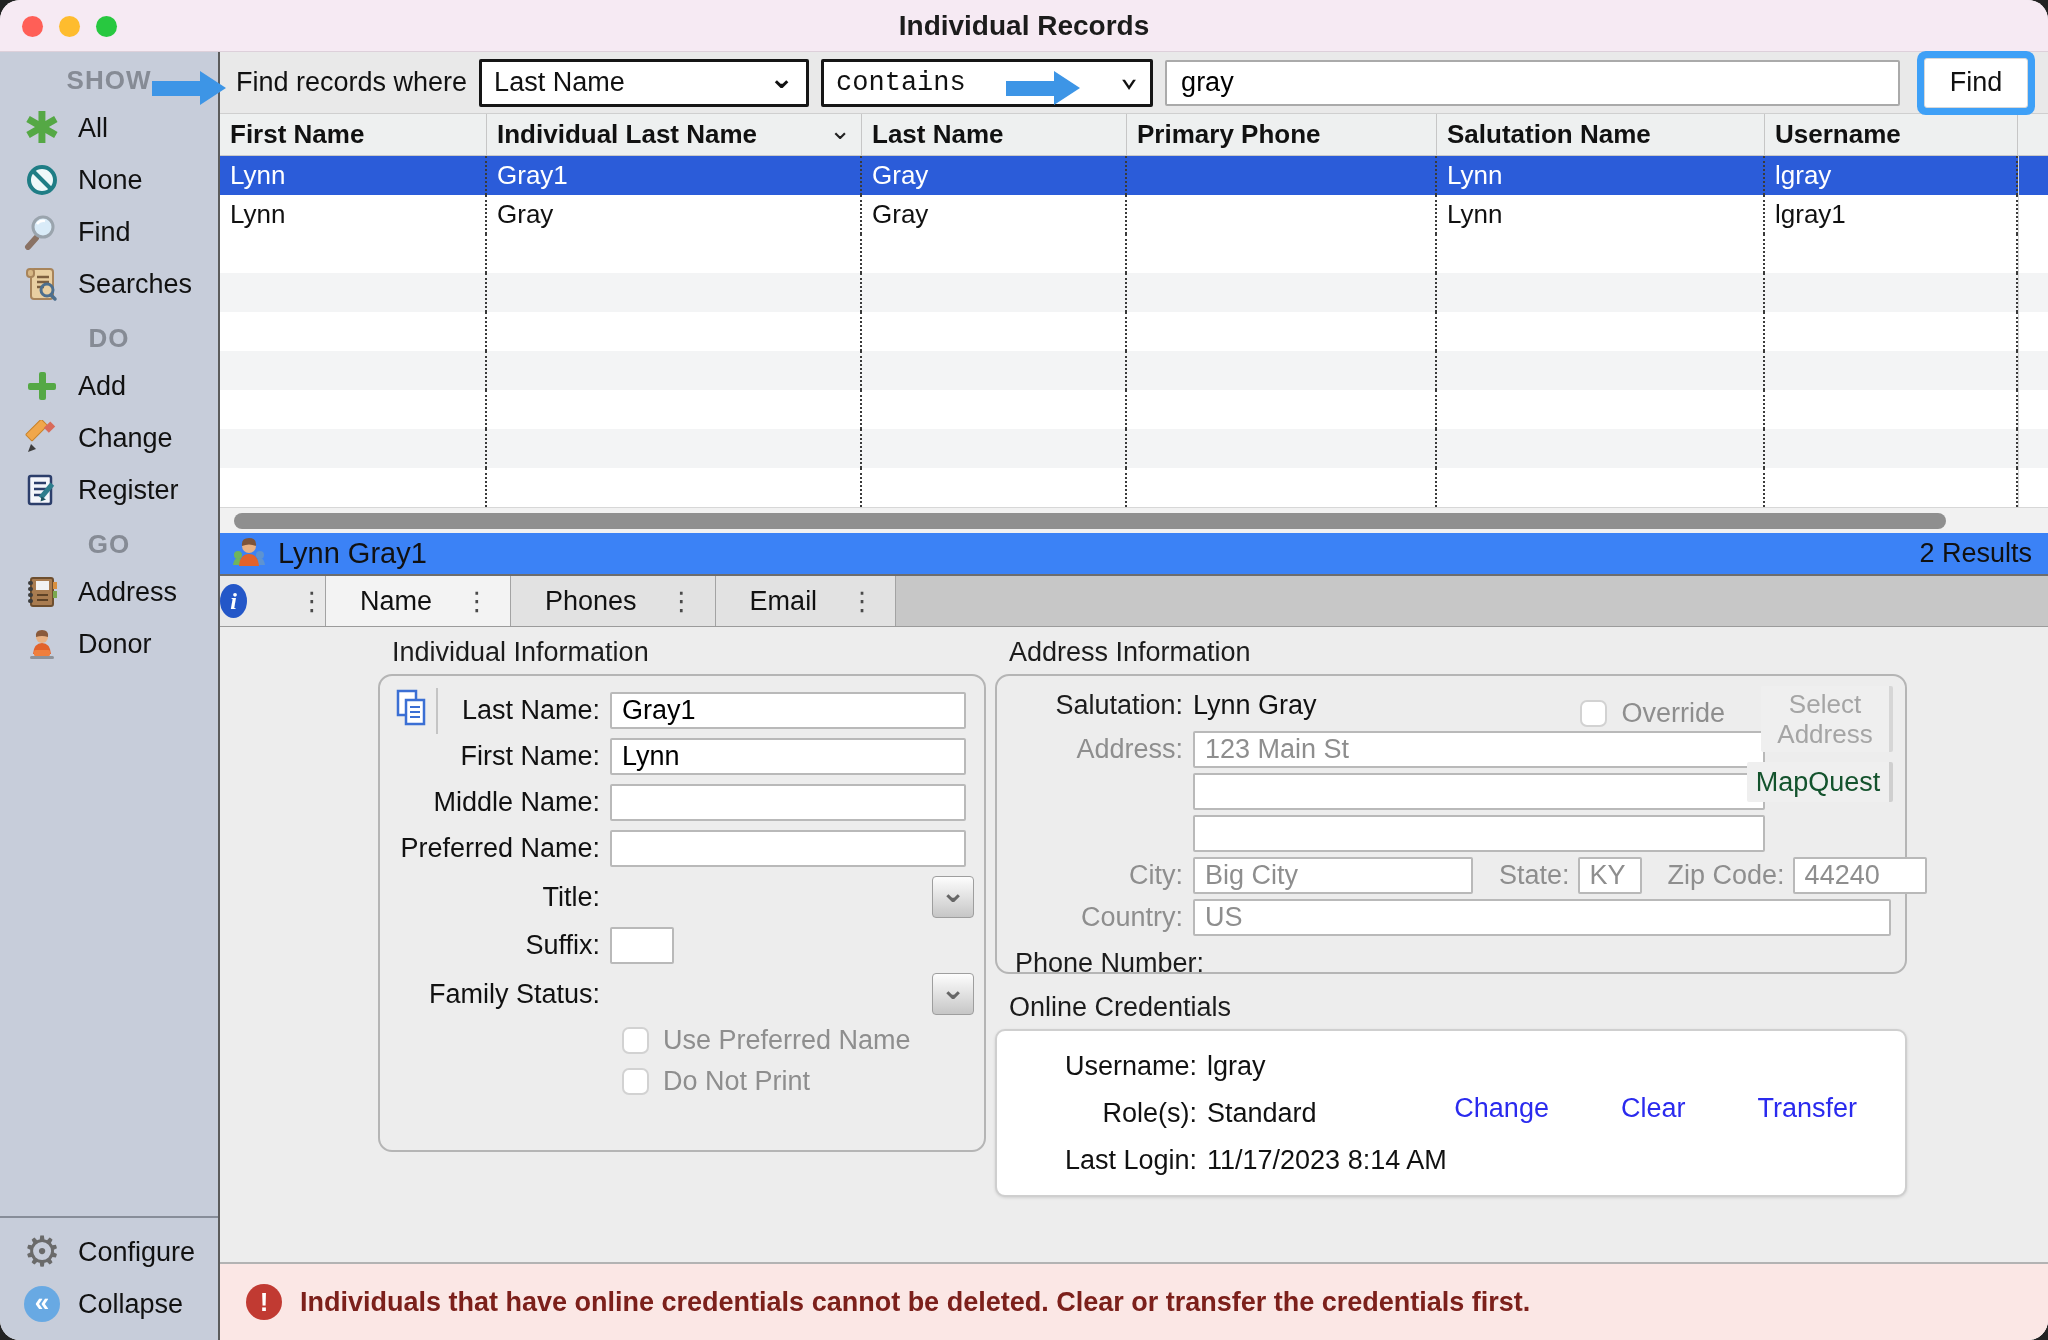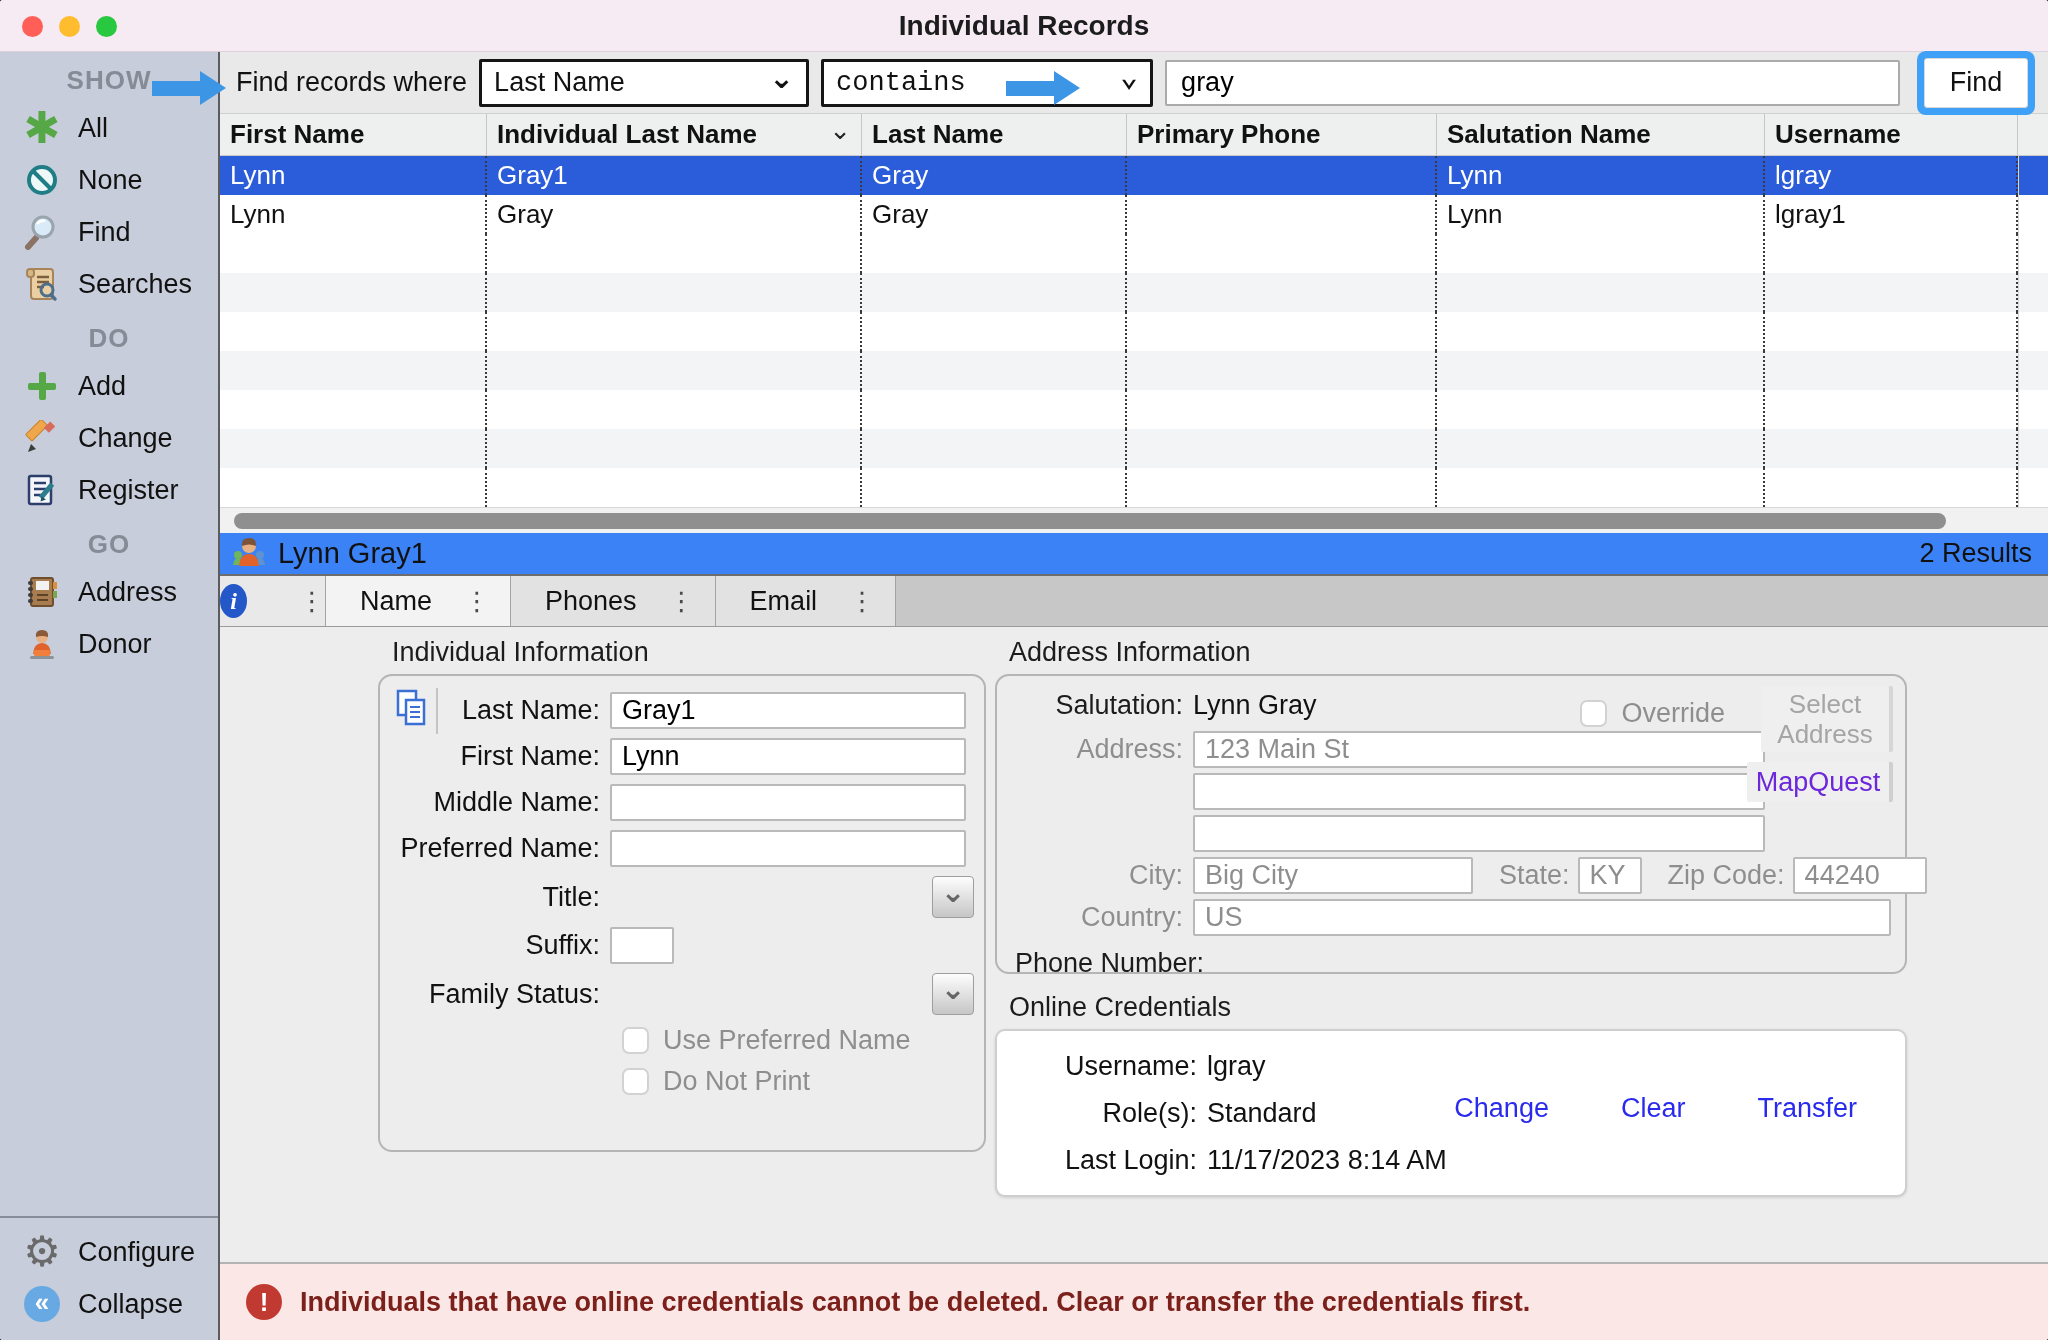--- a/index.html
+++ b/index.html
@@ -1,18 +1,18 @@
 <!DOCTYPE html>
 <html><head>
 <meta charset="utf-8">
 <style>
   * { margin:0; padding:0; box-sizing:border-box; }
   html,body { background:#222; }
   body { width:2048px; height:1340px; font-family:"Liberation Sans","DejaVu Sans",sans-serif; color:#111; }
-  .window { position:relative; width:2048px; height:1340px; border-radius:3px; overflow:hidden; background:#ececec; }
+  .window { position:relative; width:2048px; height:1340px; border-radius:20px; overflow:hidden; background:#ececec; }
 
   
   .titlebar { height:52px; background:#f6eaf3; position:relative; display:flex; align-items:center; justify-content:center; border-bottom:1px solid #ddd0da; }
   .traffic { position:absolute; left:22px; top:16px; display:flex; gap:16px; }
   .dot { width:21px; height:21px; border-radius:50%; }
   .dot.red{ background:#ff5f57; } .dot.yellow{ background:#febc2e; } .dot.green{ background:#28c840; }
   .win-title { font-size:28px; font-weight:700; color:#1c1c1c; }
 
   
   .body-row { display:flex; height:1288px; }
@@ -107,21 +107,21 @@
   .addr-row { margin-bottom:5px; }
   .w-addr { width:572px; }
   .w-city { width:280px; }
   .w-state { width:64px; }
   .w-zip { width:134px; }
   .w-country { width:698px; }
   .inline-label { font-size:27px; color:#8e8e8e; padding:0 8px 0 26px; white-space:nowrap; }
   .salut-value { font-size:27px; }
   .override-wrap { display:flex; align-items:center; position:absolute; right:180px; top:22px; }
   .sel-addr-btn { position:absolute; right:12px; top:10px; width:132px; height:66px; background:#efefef; border:none; border-right:4px solid #d6d6d6; color:#a5a5a5; font-size:26px; line-height:30px; font-family:inherit; border-radius:2px; }
-  .mapquest-btn { position:absolute; right:12px; top:86px; width:146px; height:40px; background:#efefef; border:none; border-right:4px solid #cfcfcf; color:#6d28d9; font-size:27px; font-family:inherit; border-radius:2px; }
+  .mapquest-btn { position:absolute; right:12px; top:86px; width:146px; height:40px; background:#efefef; border:none; border-right:4px solid #cfcfcf; color:#14532d; font-size:27px; font-family:inherit; border-radius:2px; }
   .phone-row { margin-top:12px; }
   .phone-label { font-size:27px; color:#1c1c1c; padding-left:18px; }
 
   .cred-title { margin-top:18px; }
   .cred-panel { height:168px; background:#fff; border:2px solid #cfcfcf; border-radius:10px; box-shadow:0 1px 3px rgba(0,0,0,0.12); padding-top:20px; }
   .cred-row { display:flex; align-items:center; margin:0 0 16px 0; }
   .cred-label { width:210px; text-align:right; padding-right:10px; font-size:27px; flex:none; }
   .cred-value { font-size:27px; }
   .cred-links { position:absolute; right:48px; top:62px; display:flex; gap:72px; }
   .cred-link { color:#2a2aee; font-size:27px; text-decoration:none; }

